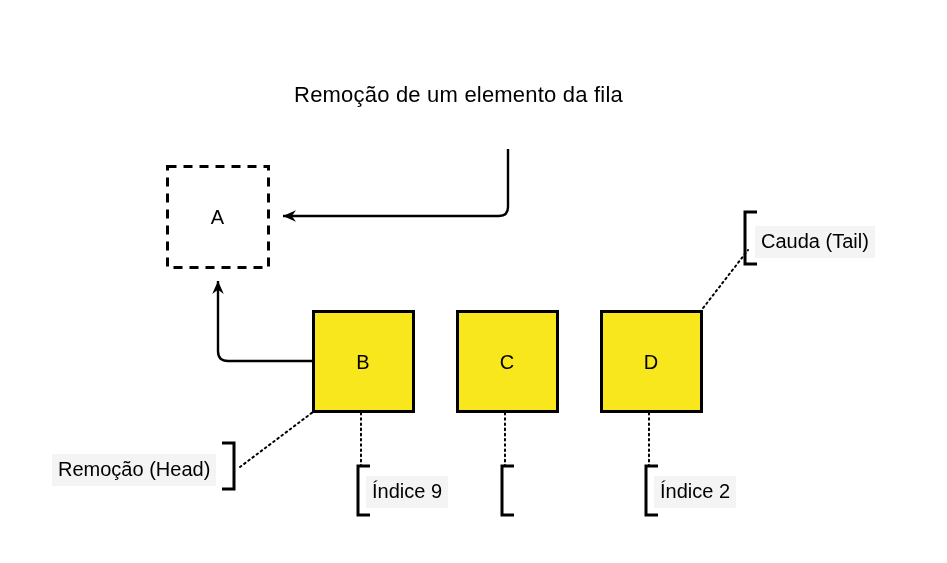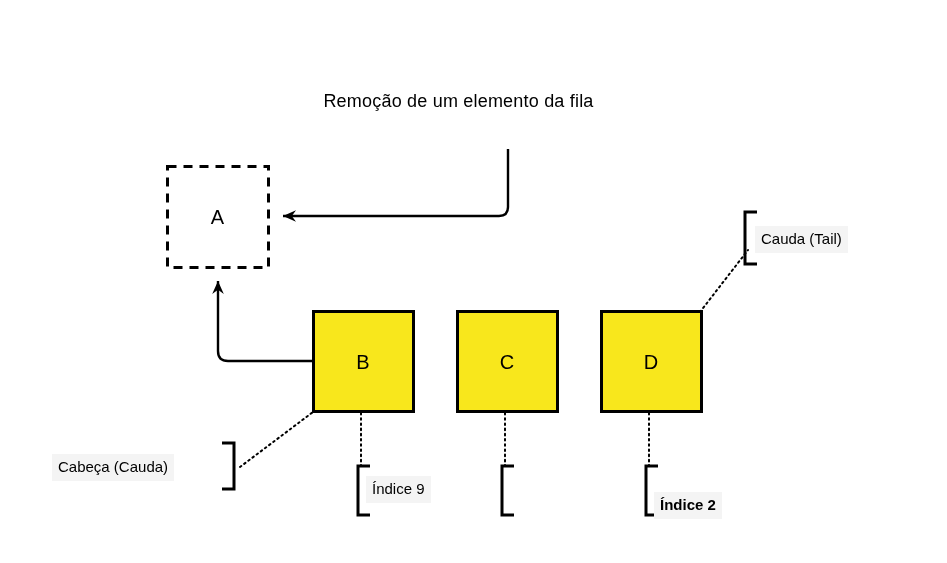--- a/index.html
+++ b/index.html
@@ -18,40 +18,40 @@
   #diagram-svg {
     position: absolute;
     left: 0;
     top: 0;
     width: 947px;
     height: 563px;
   }
   .title {
     position: absolute;
     left: 0;
-    top: 91px;
+    top: 82px;
     width: 917px;
     text-align: center;
-    font-size: 18px;
+    font-size: 22px;
     color: #000000;
     font-family: "Liberation Sans", sans-serif;
     letter-spacing: 0.2px;
     white-space: nowrap;
   }
   .node-label {
     position: absolute;
     font-size: 20px;
     color: #000000;
     font-family: "Liberation Sans", sans-serif;
     text-align: center;
     pointer-events: none;
   }
   .callout-label {
     position: absolute;
-    font-size: 15px;
+    font-size: 20px;
     color: #000000;
     font-family: "Liberation Sans", sans-serif;
     background: #f4f4f4;
     white-space: nowrap;
     line-height: 1;
     padding: 5px 6px 7px 6px;
   }
 </style>
 </head>
 <body>
@@ -104,20 +104,20 @@
   <div class="node-label" style="left:167px; top:206px; width:101px;">A</div>
 
   <div class="node-label" style="left:313px; top:351px; width:100px;">B</div>
 
   <div class="node-label" style="left:457px; top:351px; width:100px;">C</div>
 
   <div class="node-label" style="left:601px; top:351px; width:100px;">D</div>
 
   <div class="callout-label" style="left:755px; top:226px;">Cauda (Tail)</div>
 
-  <div class="callout-label" style="left:52px; top:454px;">Cabeça (Cauda)</div>
+  <div class="callout-label" style="left:52px; top:454px;">Remoção (Head)</div>
 
   <div class="callout-label" style="left:366px; top:476px;">Índice 9</div>
 
 
-  <div class="callout-label" style="left:654px; top:492px;font-weight:bold;">Índice 2</div>
+  <div class="callout-label" style="left:654px; top:476px;">Índice 2</div>
 
 </div>
 
 </body></html>

